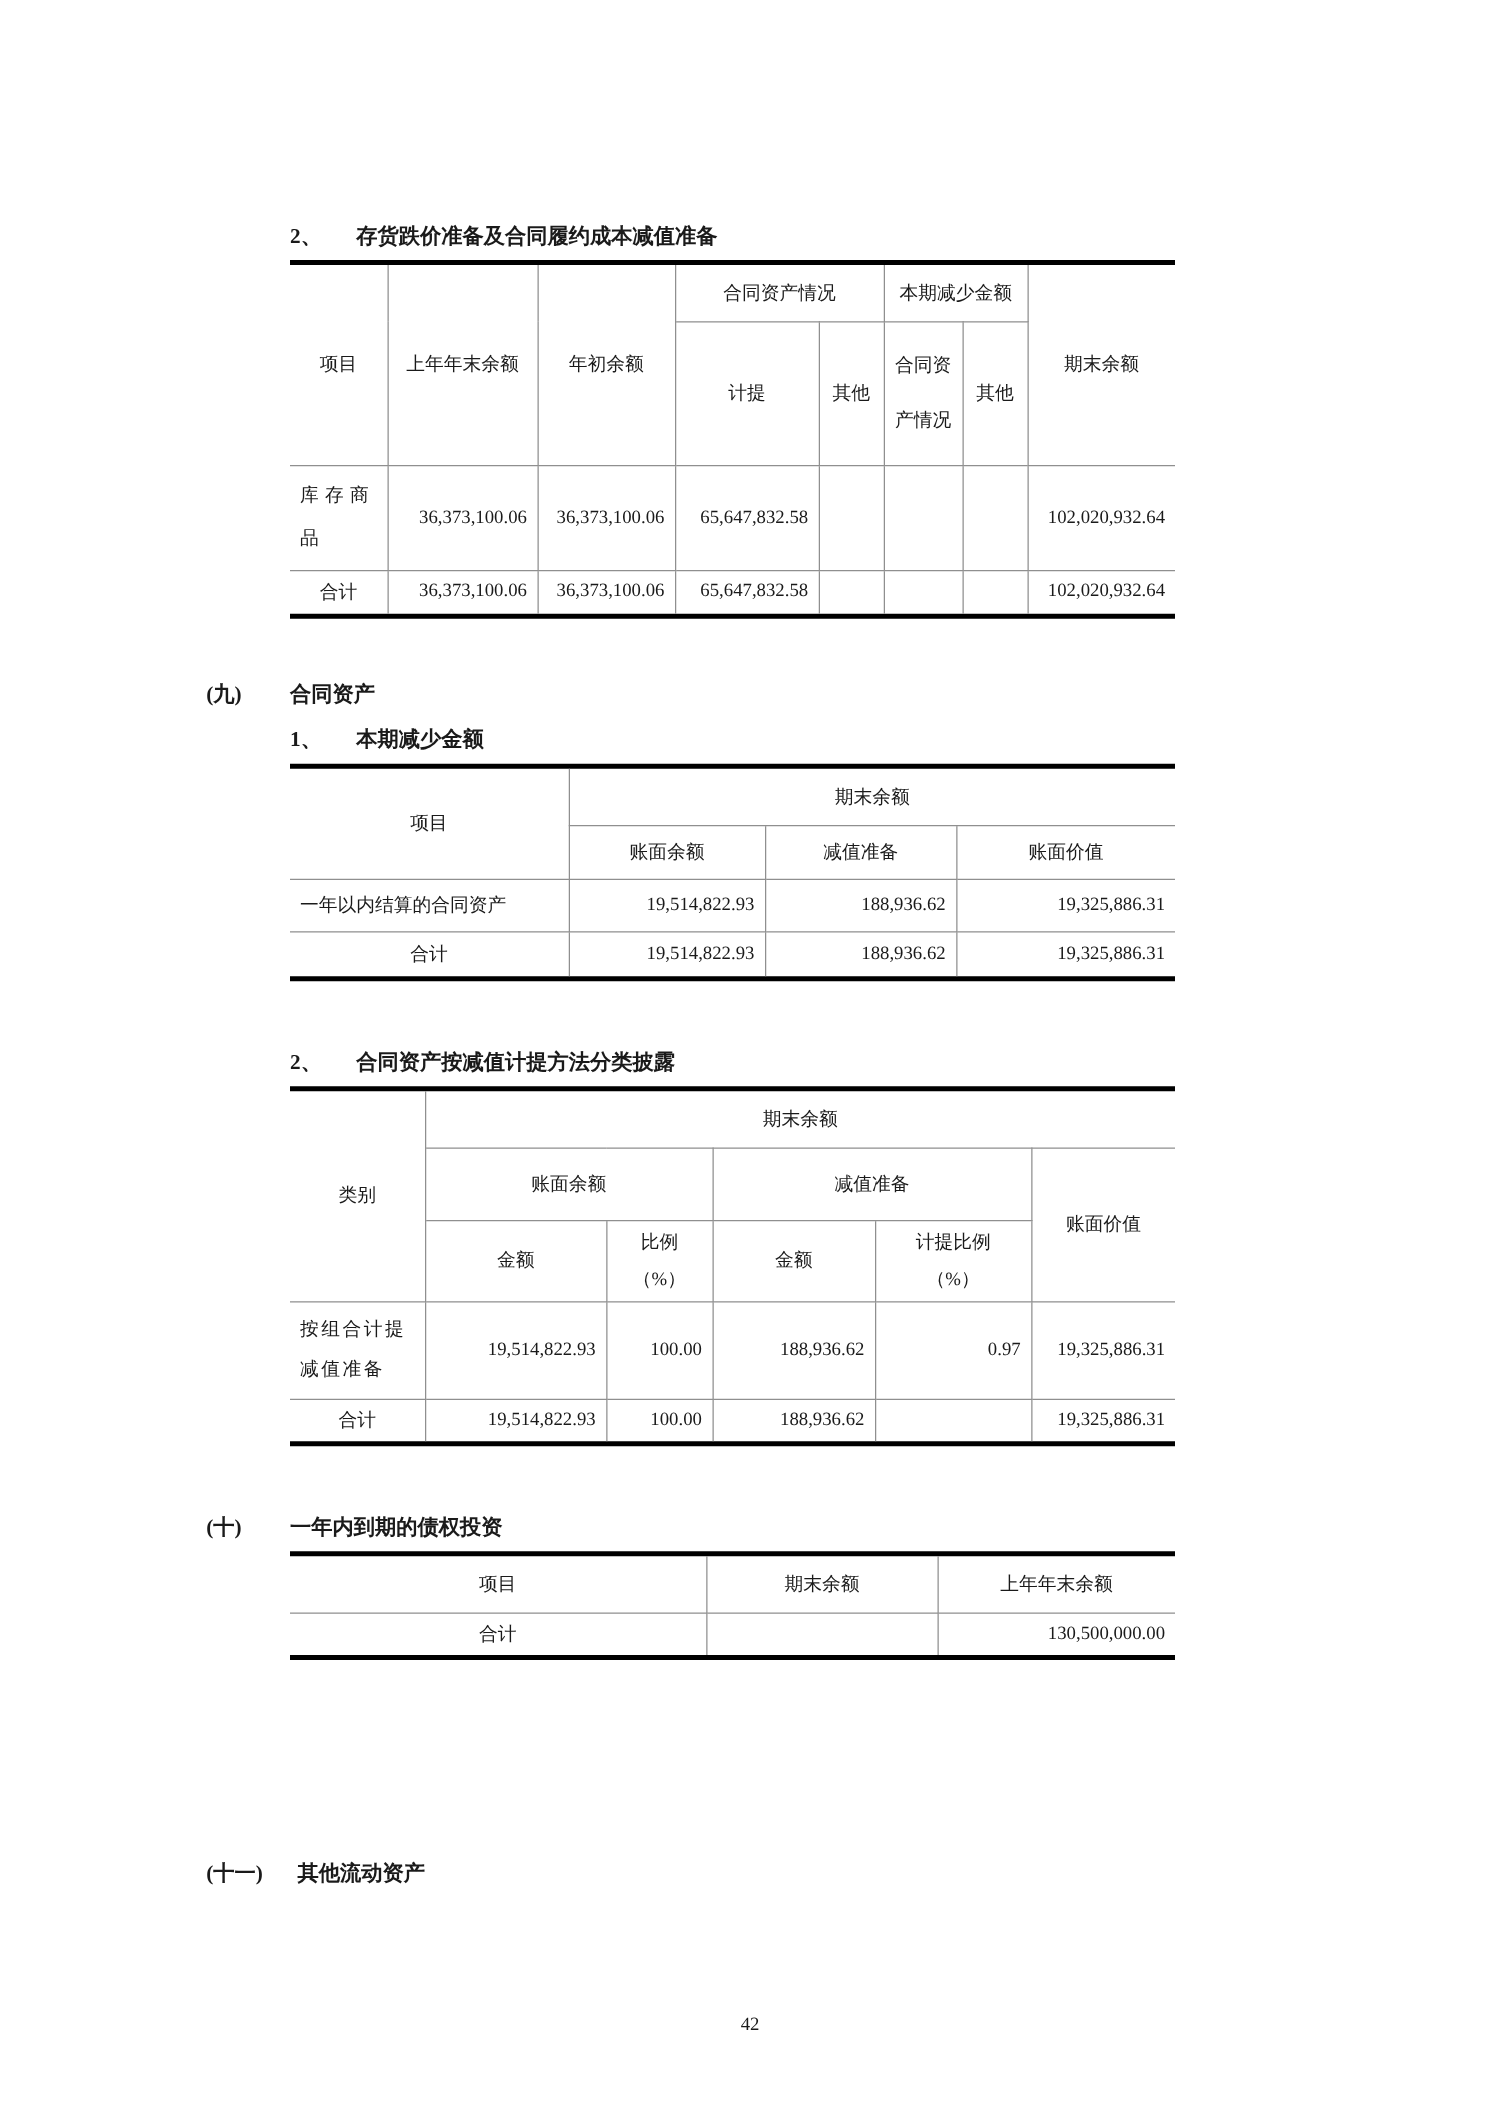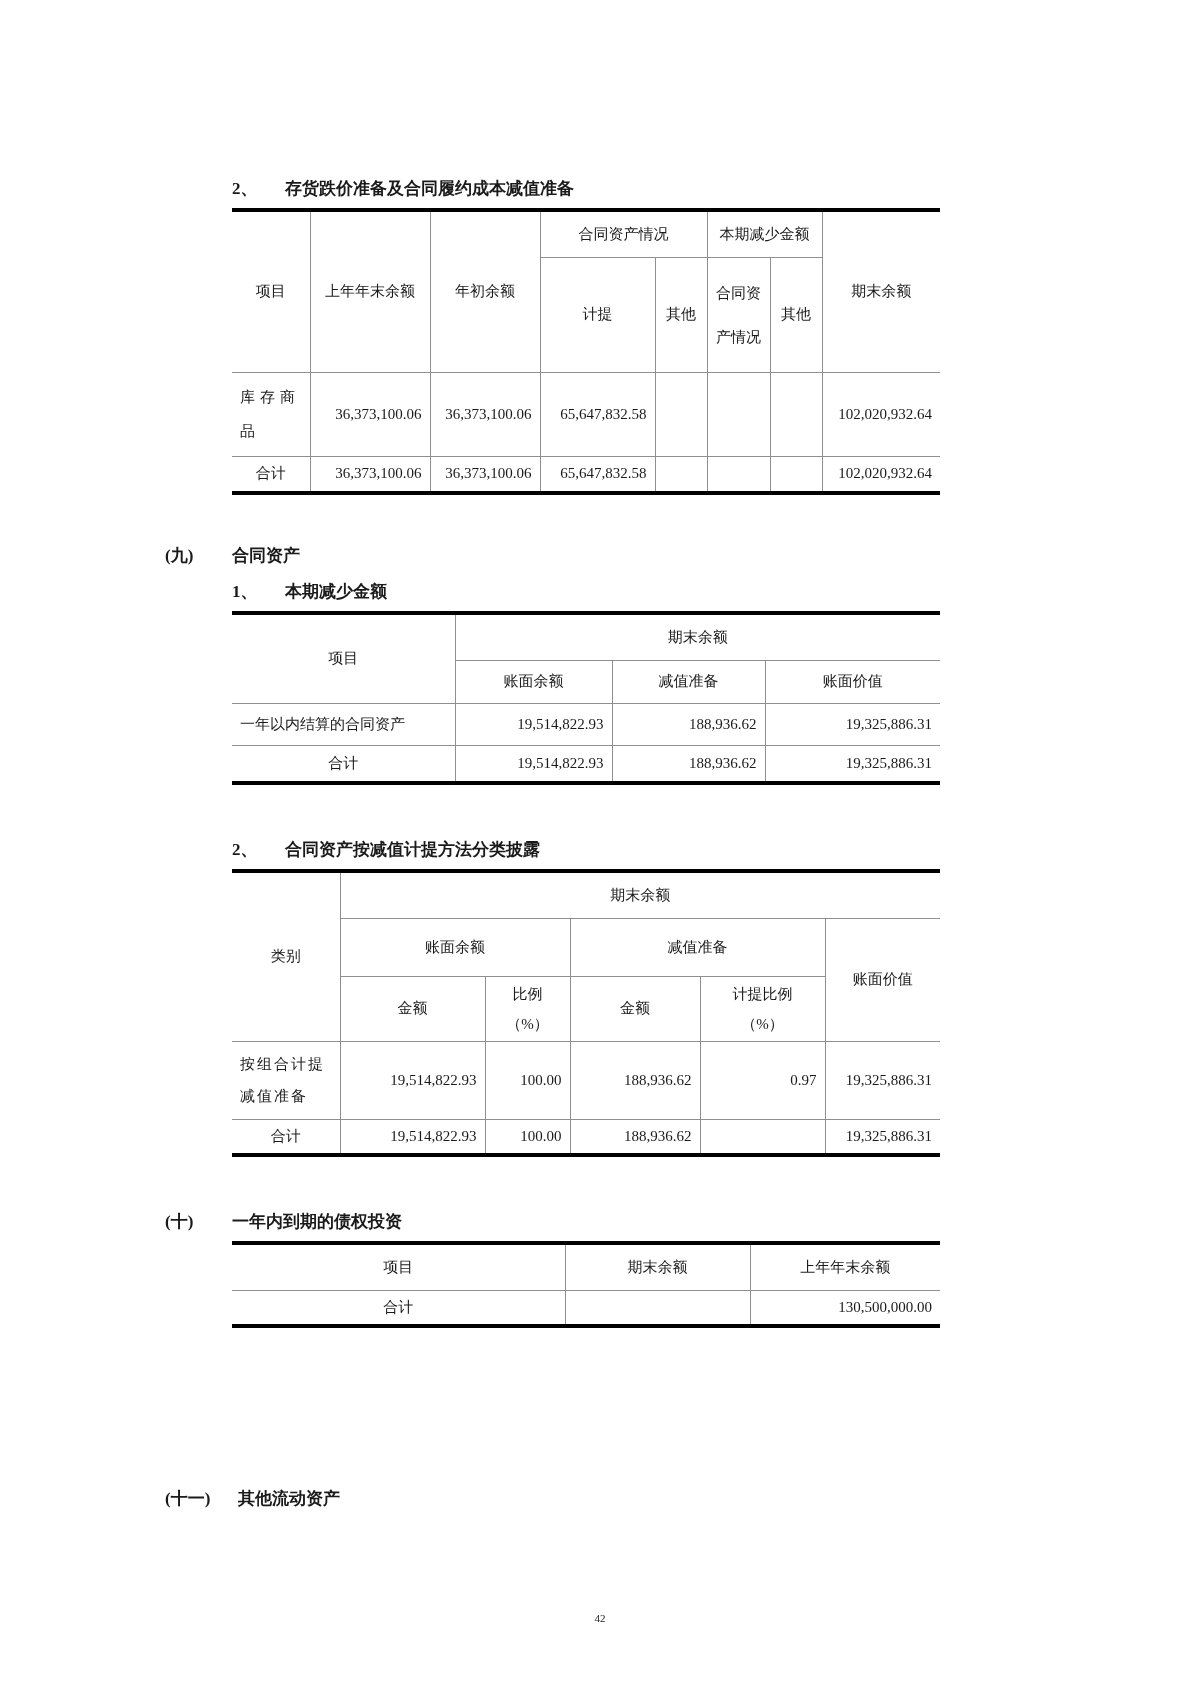--- a/index.html
+++ b/index.html
@@ -42,21 +42,21 @@
   tr > *:last-child{border-right:none;}
   table tr:first-child > *{border-top:none;}
   table tr:last-child > *{border-bottom:none;margin-top:36px;}
   .num-cell{text-align:right;padding-right:8px;}
   .left-cell{text-align:left;padding-left:8px;}
   .ls{letter-spacing:5px;}
   .ls2{letter-spacing:2px;}
   .wrap2{white-space:pre-line;line-height:30px;}
   .pgnum{
     position:absolute;left:0;right:0;top:1612px;
-    text-align:center;font-size:11px;
+    text-align:center;font-size:15px;
   }
   
   .mt-first{margin-top:176px;margin-bottom:6px;}
   .mt-sec9{margin-top:48px;}
   .mt-sub1{margin-top:10px;margin-bottom:6px;}
   .mt-sub2{margin-top:52px;margin-bottom:6px;}
   .mt-sec10{margin-top:52px;margin-bottom:6px;}
   .mt-sec11{margin-top:158px;}
 </style>
 </head>

